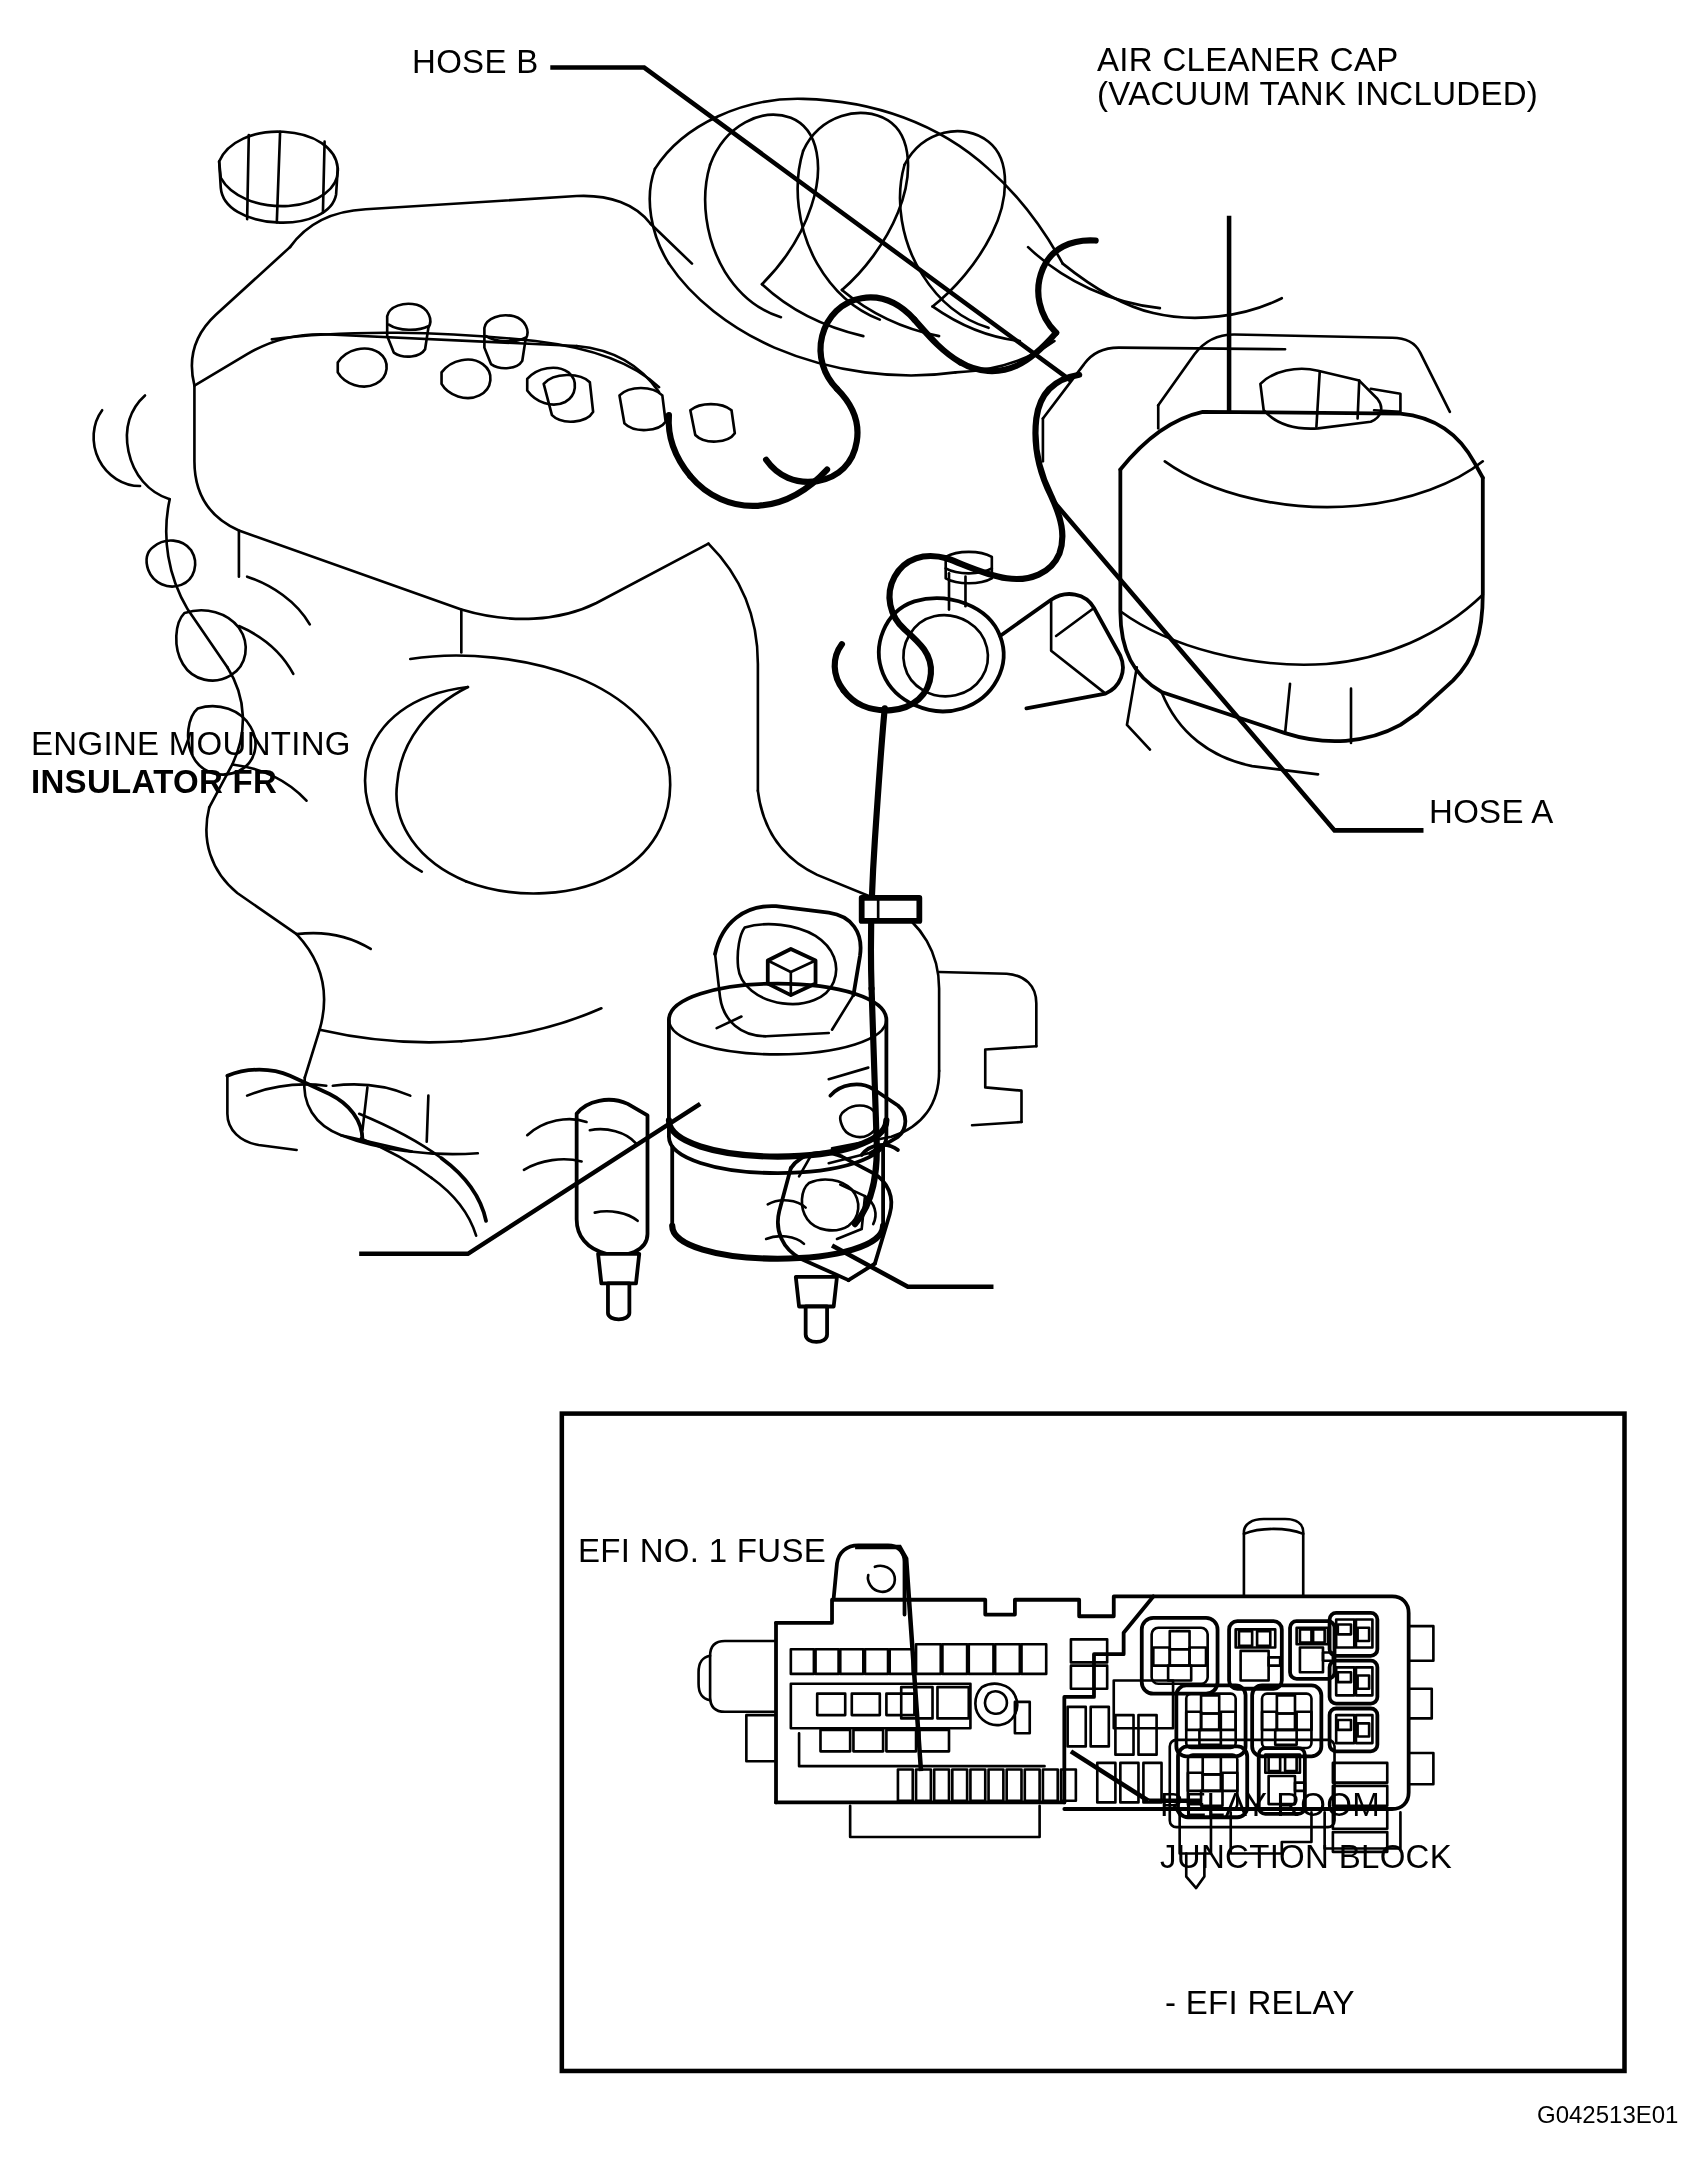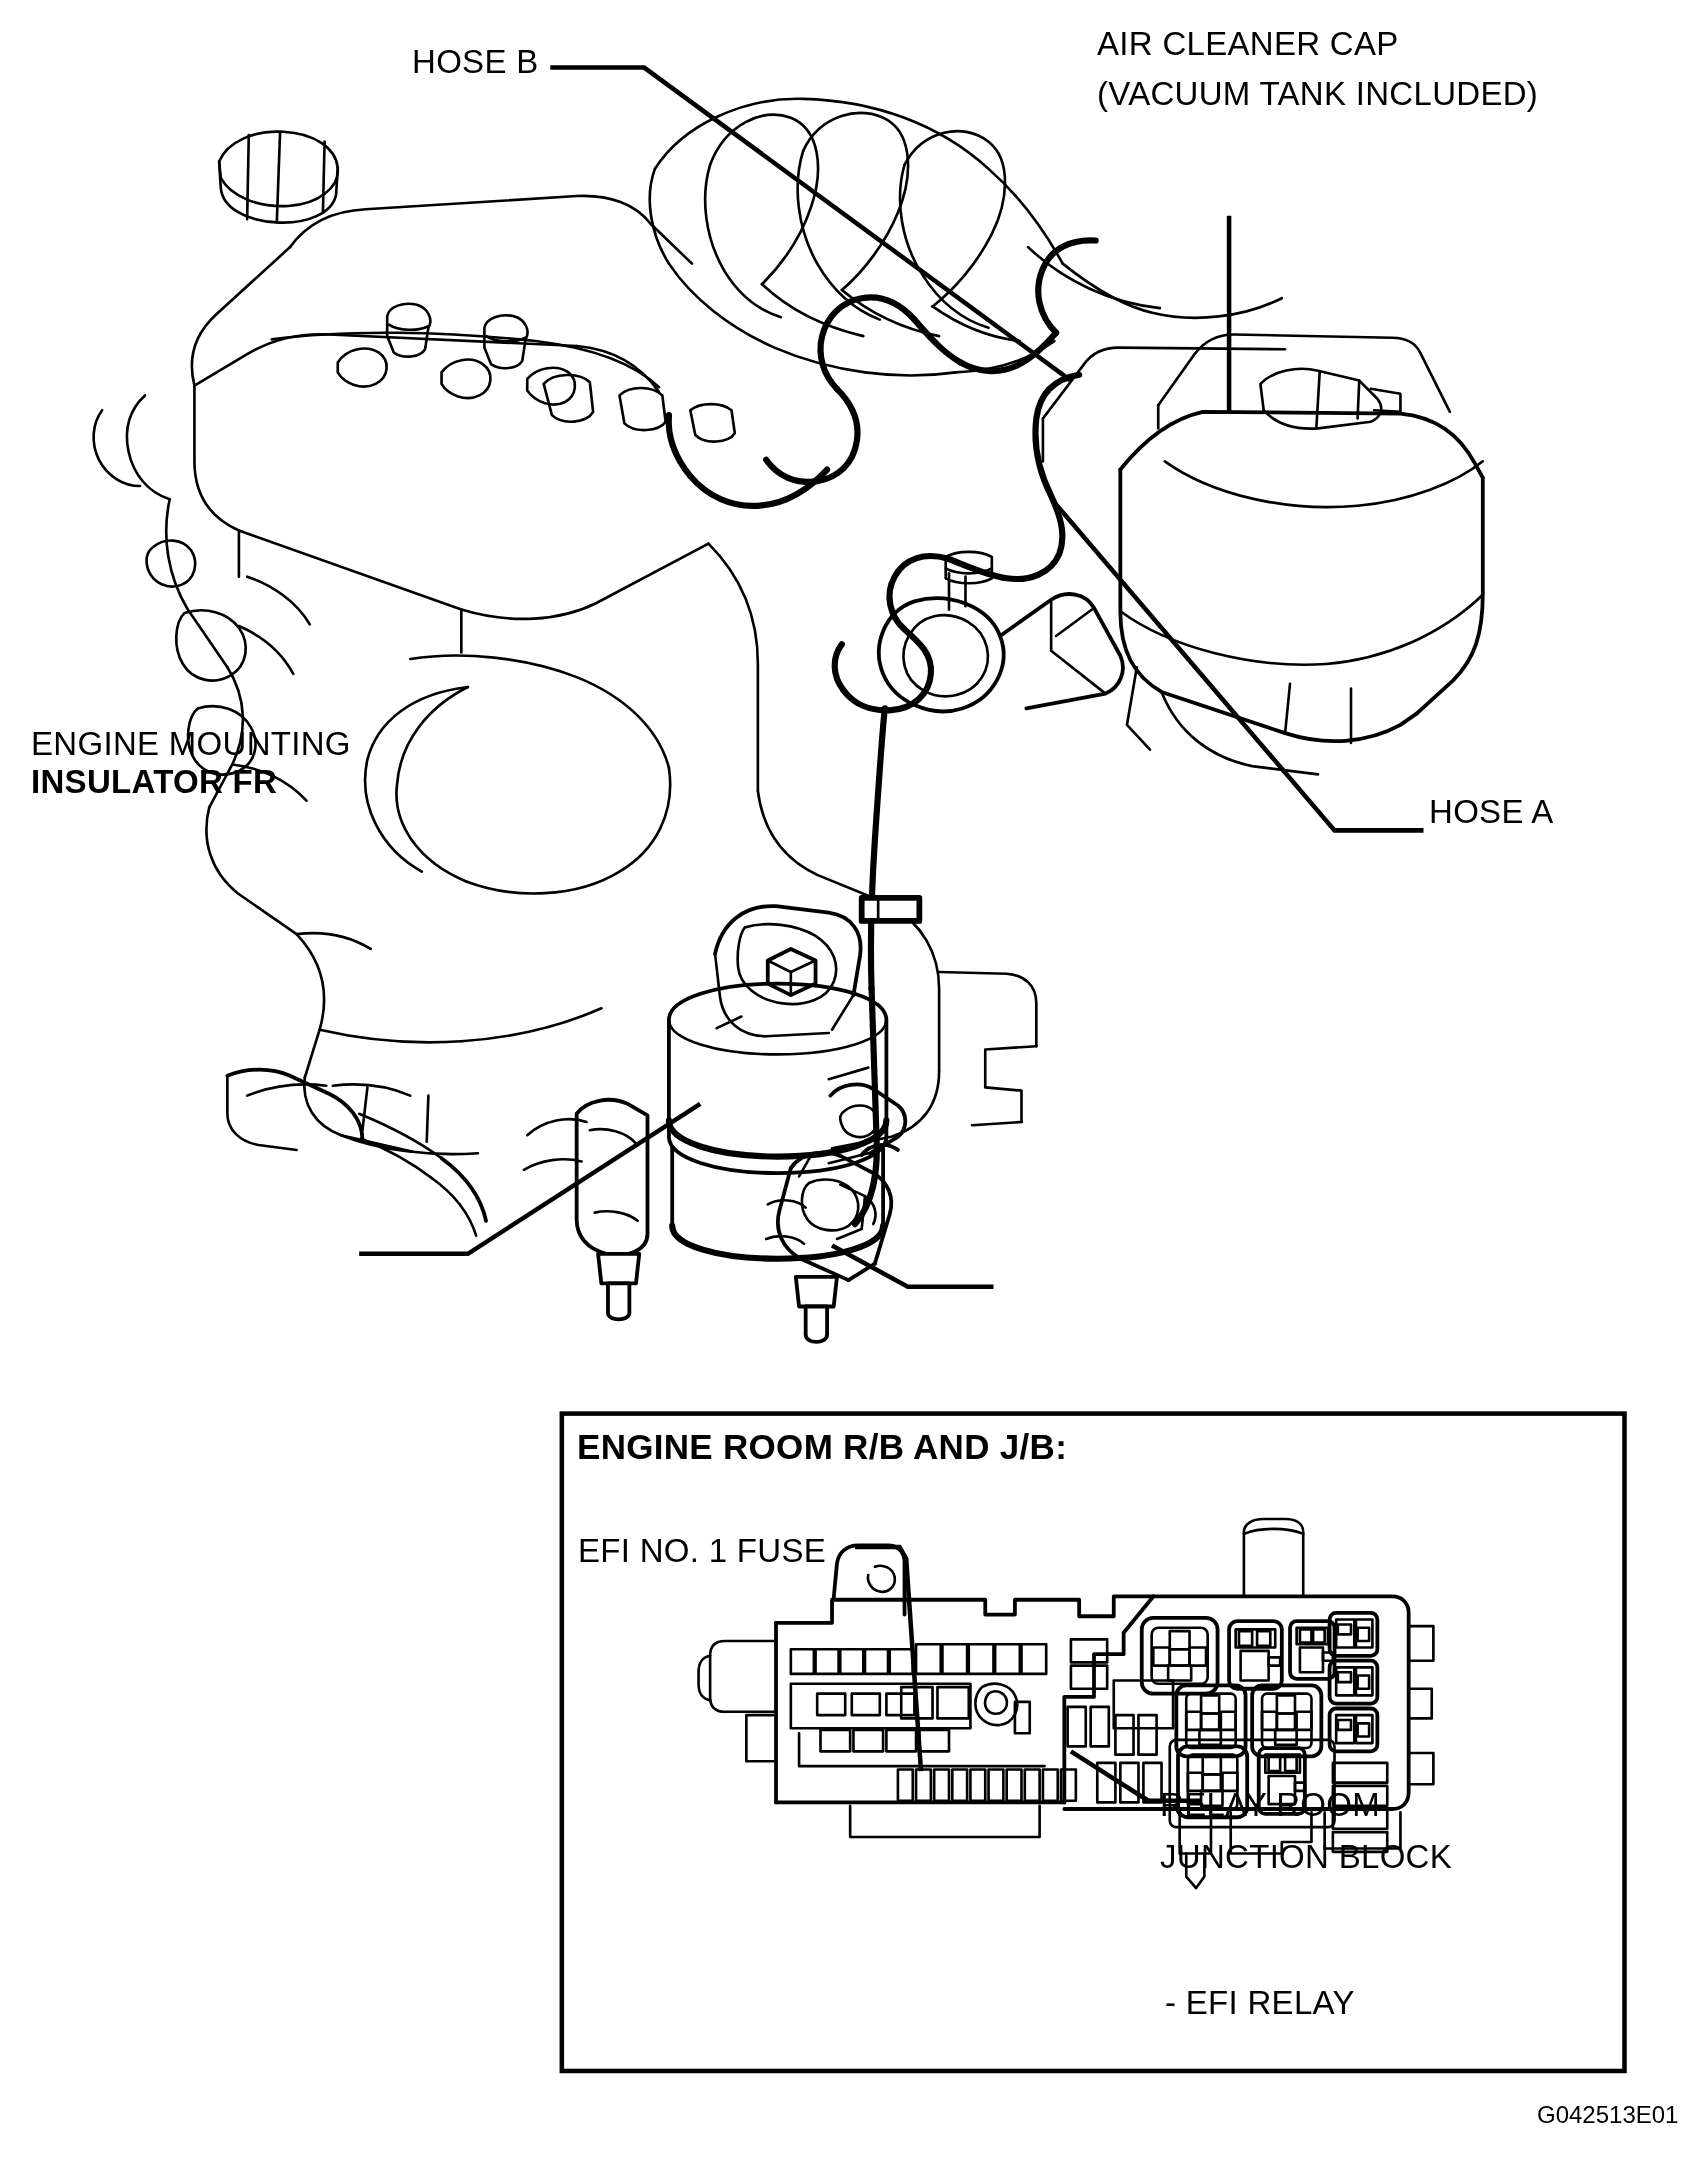--- a/index.html
+++ b/index.html
@@ -39,21 +39,21 @@
   }
   .lbl-bold {
     font-weight: bold;
   }
   .lbl-small {
     font-size: 23px;
     letter-spacing: 0px;
   }
   
   #label-hose-b      { left: 412px;  top: 45px; }
-  #label-air-cleaner { left: 1097px; top: 27px; }
+  #label-air-cleaner { left: 1097px; top: 43px; }
   #label-vac-tank    { left: 1097px; top: 77px; }
   #label-hose-a      { left: 1429px; top: 795px; }
   #label-eng-mount-1 { left: 31px;   top: 727px; }
   #label-eng-mount-2 { left: 31px;   top: 765px; font-weight: bold; }
   #label-vsv         { left: 1003px; top: 1269px; }
   #label-panel-title { left: 577px;  top: 1429px; font-size: 35px; }
   #label-efi-fuse    { left: 578px;  top: 1534px; }
   #label-erjb-1      { left: 1160px; top: 1788px; }
   #label-erjb-2      { left: 1160px; top: 1840px; }
   #label-efi-relay   { left: 1165px; top: 1986px; }
@@ -558,21 +558,20 @@
 
   <div class="lbl" id="label-vac-tank">(VACUUM TANK INCLUDED)</div>
 
   <div class="lbl" id="label-hose-a">HOSE A</div>
 
   <div class="lbl" id="label-eng-mount-1">ENGINE MOUNTING</div>
 
   <div class="lbl" id="label-eng-mount-2">INSULATOR FR</div>
 
 
-  <div class="lbl lbl-bold" id="label-panel-title">ENGINE ROOM R/B AND J/B:</div>
 
   <div class="lbl" id="label-efi-fuse">EFI NO. 1 FUSE</div>
 
   <div class="lbl" id="label-erjb-1">RELAY ROOM</div>
 
   <div class="lbl" id="label-erjb-2">JUNCTION BLOCK</div>
 
   <div class="lbl" id="label-efi-relay">- EFI RELAY</div>
 
   <div class="lbl lbl-small" id="label-figure-id">G042513E01</div>

